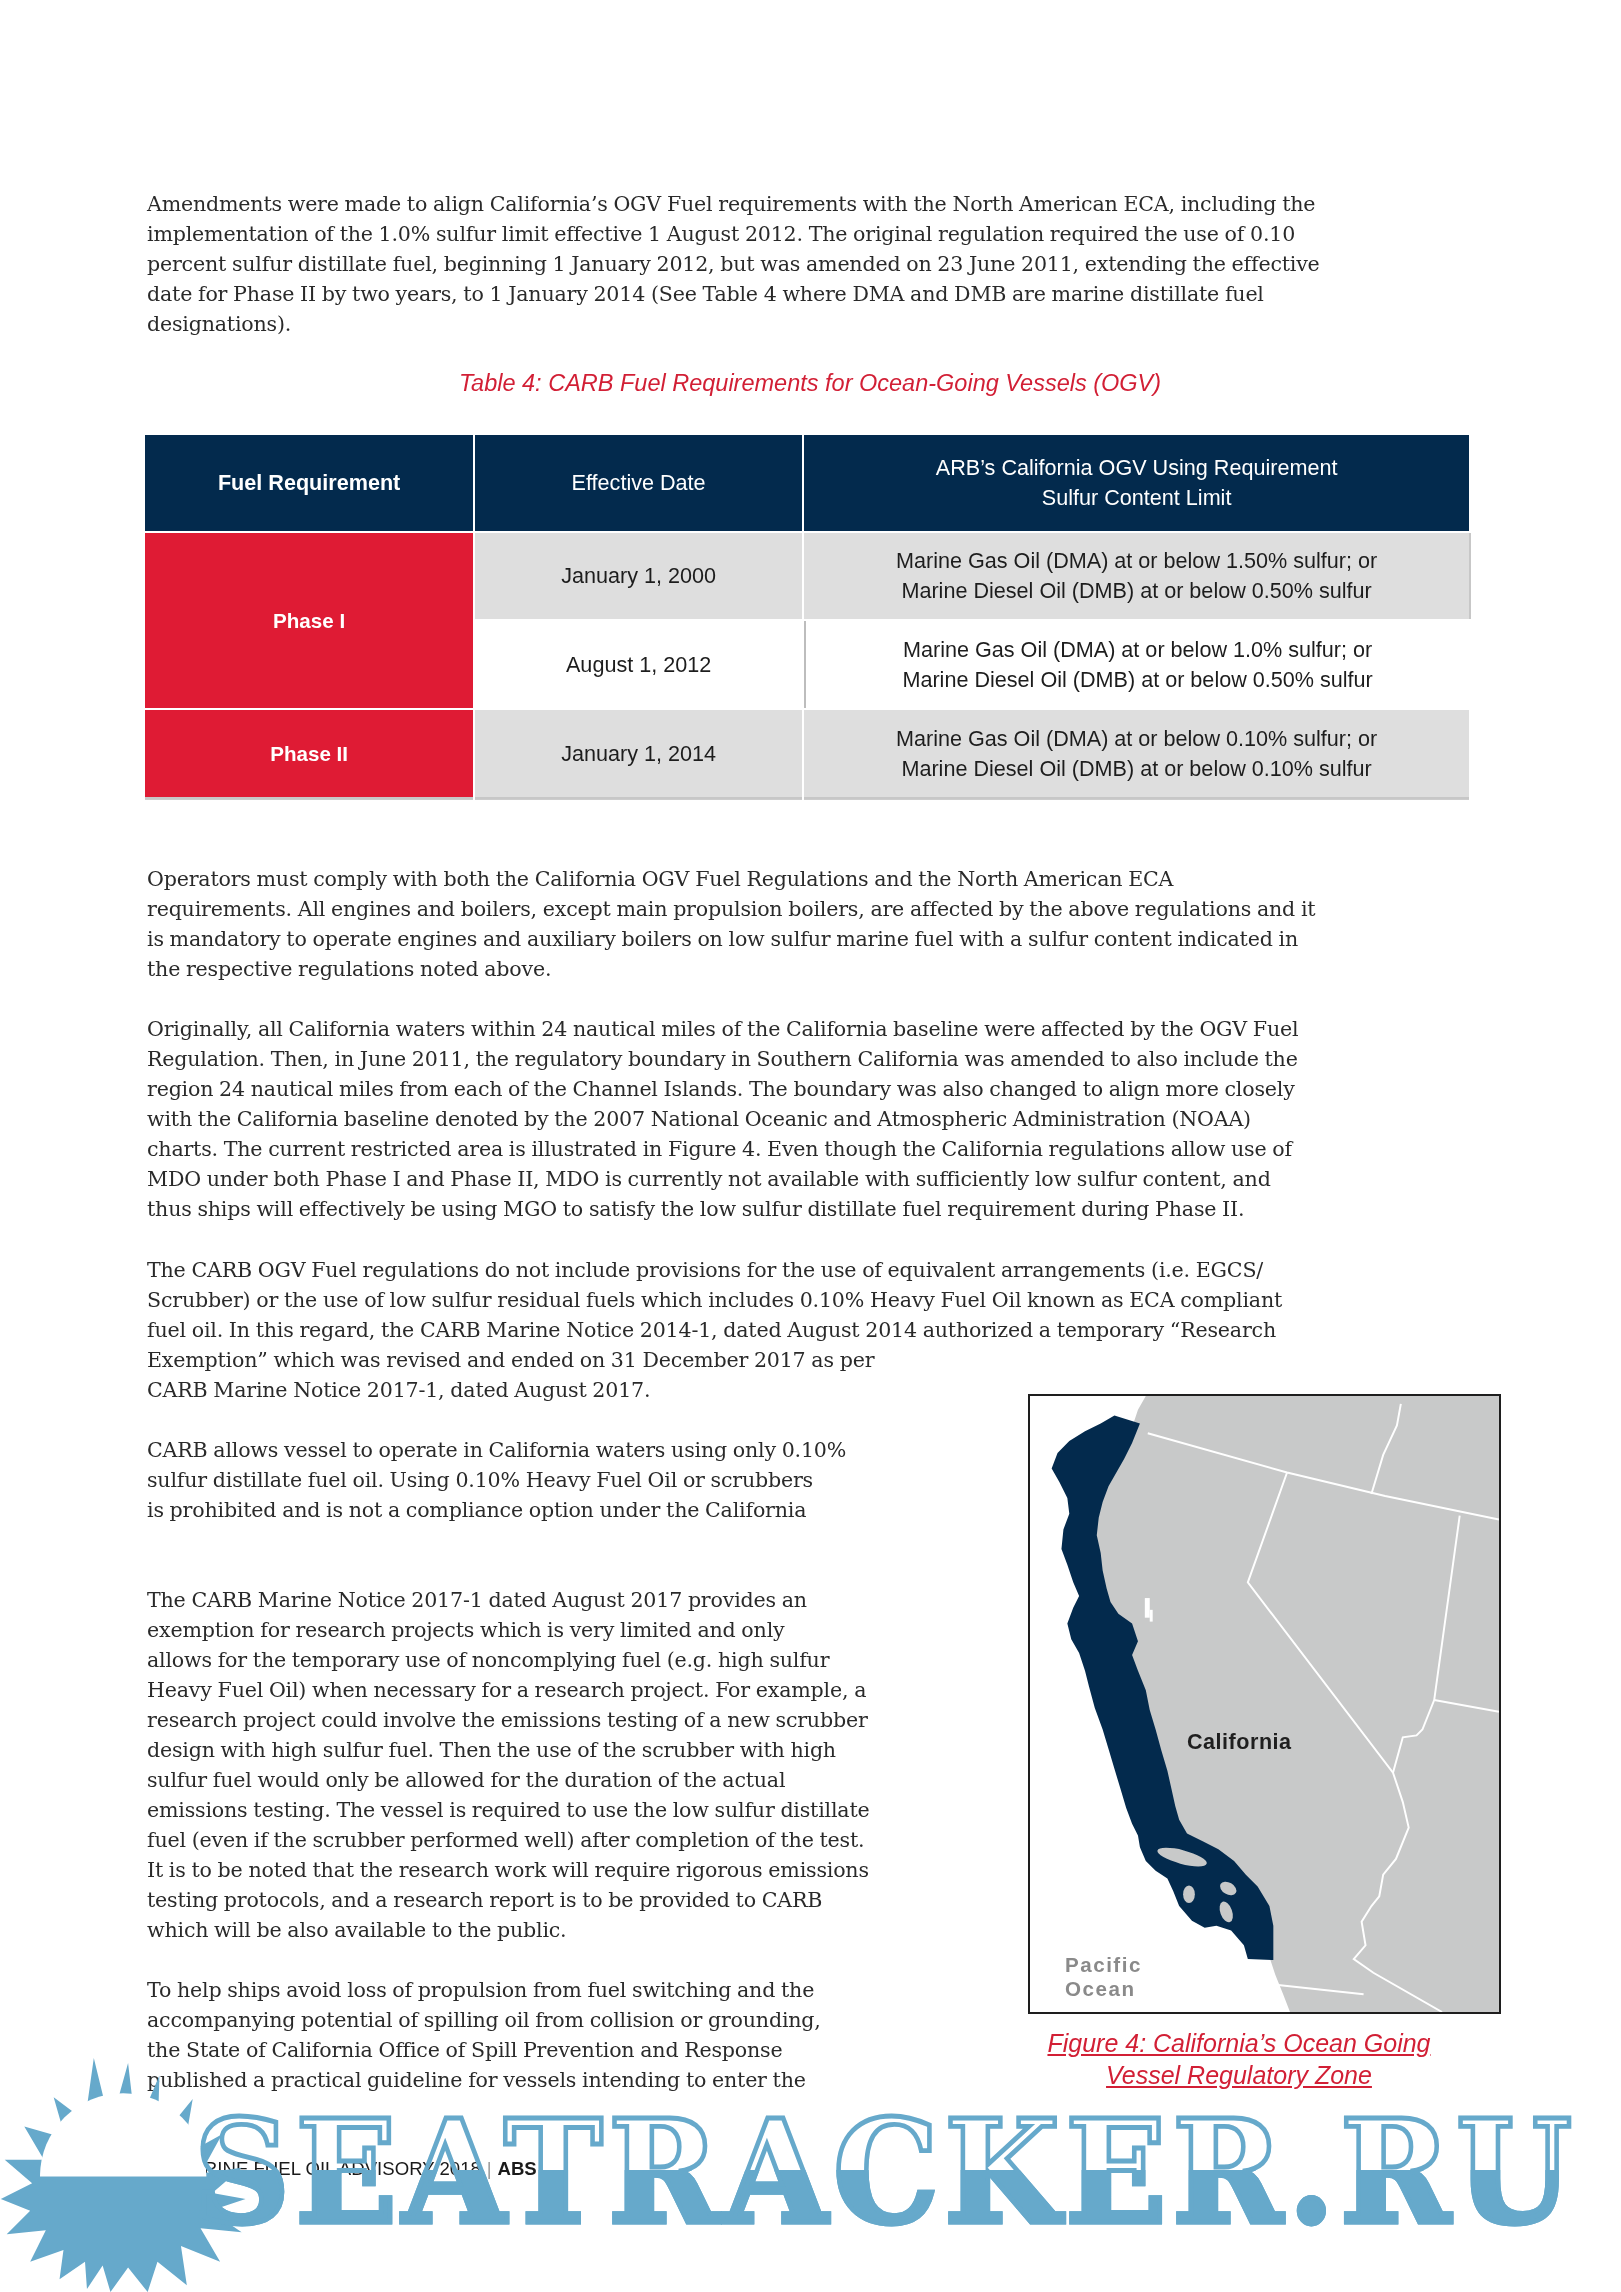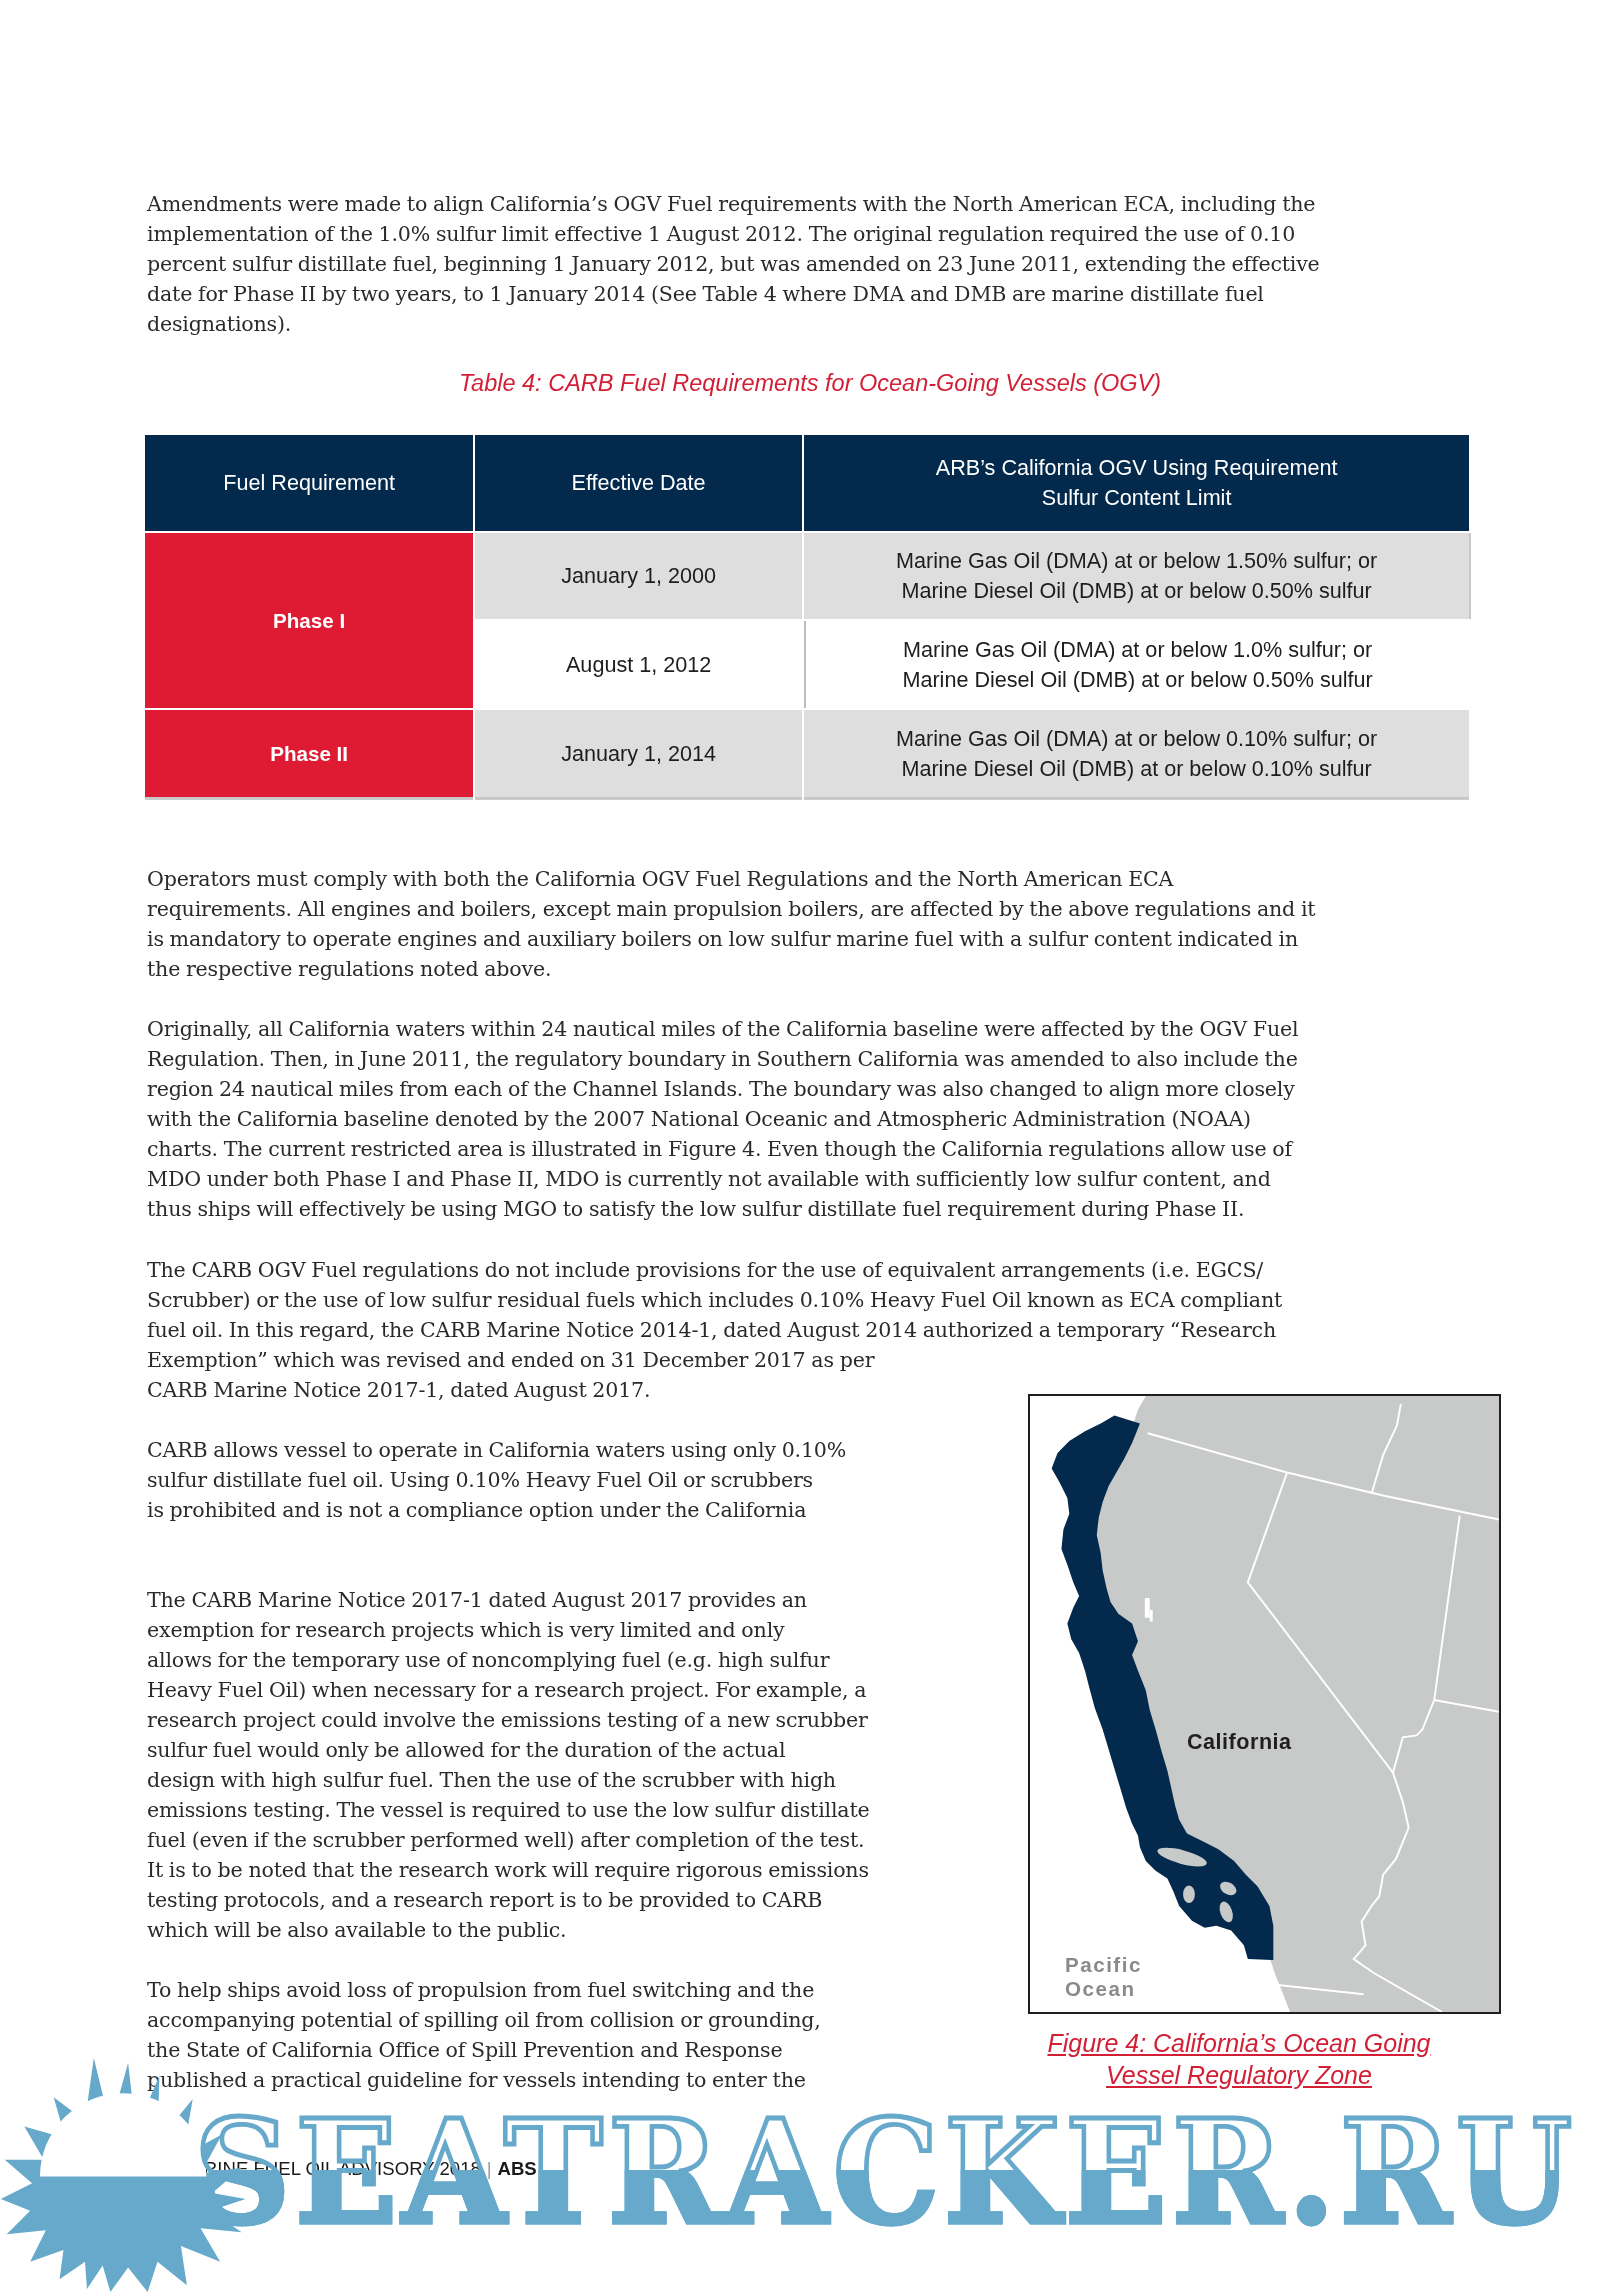--- a/index.html
+++ b/index.html
@@ -143,21 +143,21 @@
     <span class="ln">percent sulfur distillate fuel, beginning 1 January 2012, but was amended on 23 June 2011, extending the effective</span>
     <span class="ln">date for Phase II by two years, to 1 January 2014 (See Table 4 where DMA and DMB are marine distillate fuel</span>
     <span class="ln">designations).</span>
   </p>
 
   <div class="caption" style="left:146px; top:370px; width:1328px; font-size:23.5px;">Table 4: CARB Fuel Requirements for Ocean-Going Vessels (OGV)</div>
 
   <table class="carb">
     <thead>
       <tr>
-        <th style="width:328px;">Fuel Requirement</th>
+        <th style="width:328px;font-weight:bold;">Fuel Requirement</th>
         <th style="width:327px;">Effective Date</th>
         <th>
           <span style="display:block">ARB’s California OGV Using Requirement</span>
           <span style="display:block">Sulfur Content Limit</span>
         </th>
       </tr>
     </thead>
     <tbody>
       <tr class="r1">
         <td class="phase" rowspan="2">Phase I</td>
@@ -215,22 +215,22 @@
     <span class="ln">sulfur distillate fuel oil. Using 0.10% Heavy Fuel Oil or scrubbers</span>
     <span class="ln">is prohibited and is not a compliance option under the California</span>
   </p>
 
   <p class="para" style="top:1585px;">
     <span class="ln">The CARB Marine Notice 2017-1 dated August 2017 provides an</span>
     <span class="ln">exemption for research projects which is very limited and only</span>
     <span class="ln">allows for the temporary use of noncomplying fuel (e.g. high sulfur</span>
     <span class="ln">Heavy Fuel Oil) when necessary for a research project. For example, a</span>
     <span class="ln">research project could involve the emissions testing of a new scrubber</span>
+    <span class="ln">design with high sulfur fuel. Then the use of the scrubber with high</span>
     <span class="ln">sulfur fuel would only be allowed for the duration of the actual</span>
-    <span class="ln">design with high sulfur fuel. Then the use of the scrubber with high</span>
     <span class="ln">emissions testing. The vessel is required to use the low sulfur distillate</span>
     <span class="ln">fuel (even if the scrubber performed well) after completion of the test.</span>
     <span class="ln">It is to be noted that the research work will require rigorous emissions</span>
     <span class="ln">testing protocols, and a research report is to be provided to CARB</span>
     <span class="ln">which will be also available to the public.</span>
   </p>
 
   <p class="para" style="top:1975px;">
     <span class="ln">To help ships avoid loss of propulsion from fuel switching and the</span>
     <span class="ln">accompanying potential of spilling oil from collision or grounding,</span>

